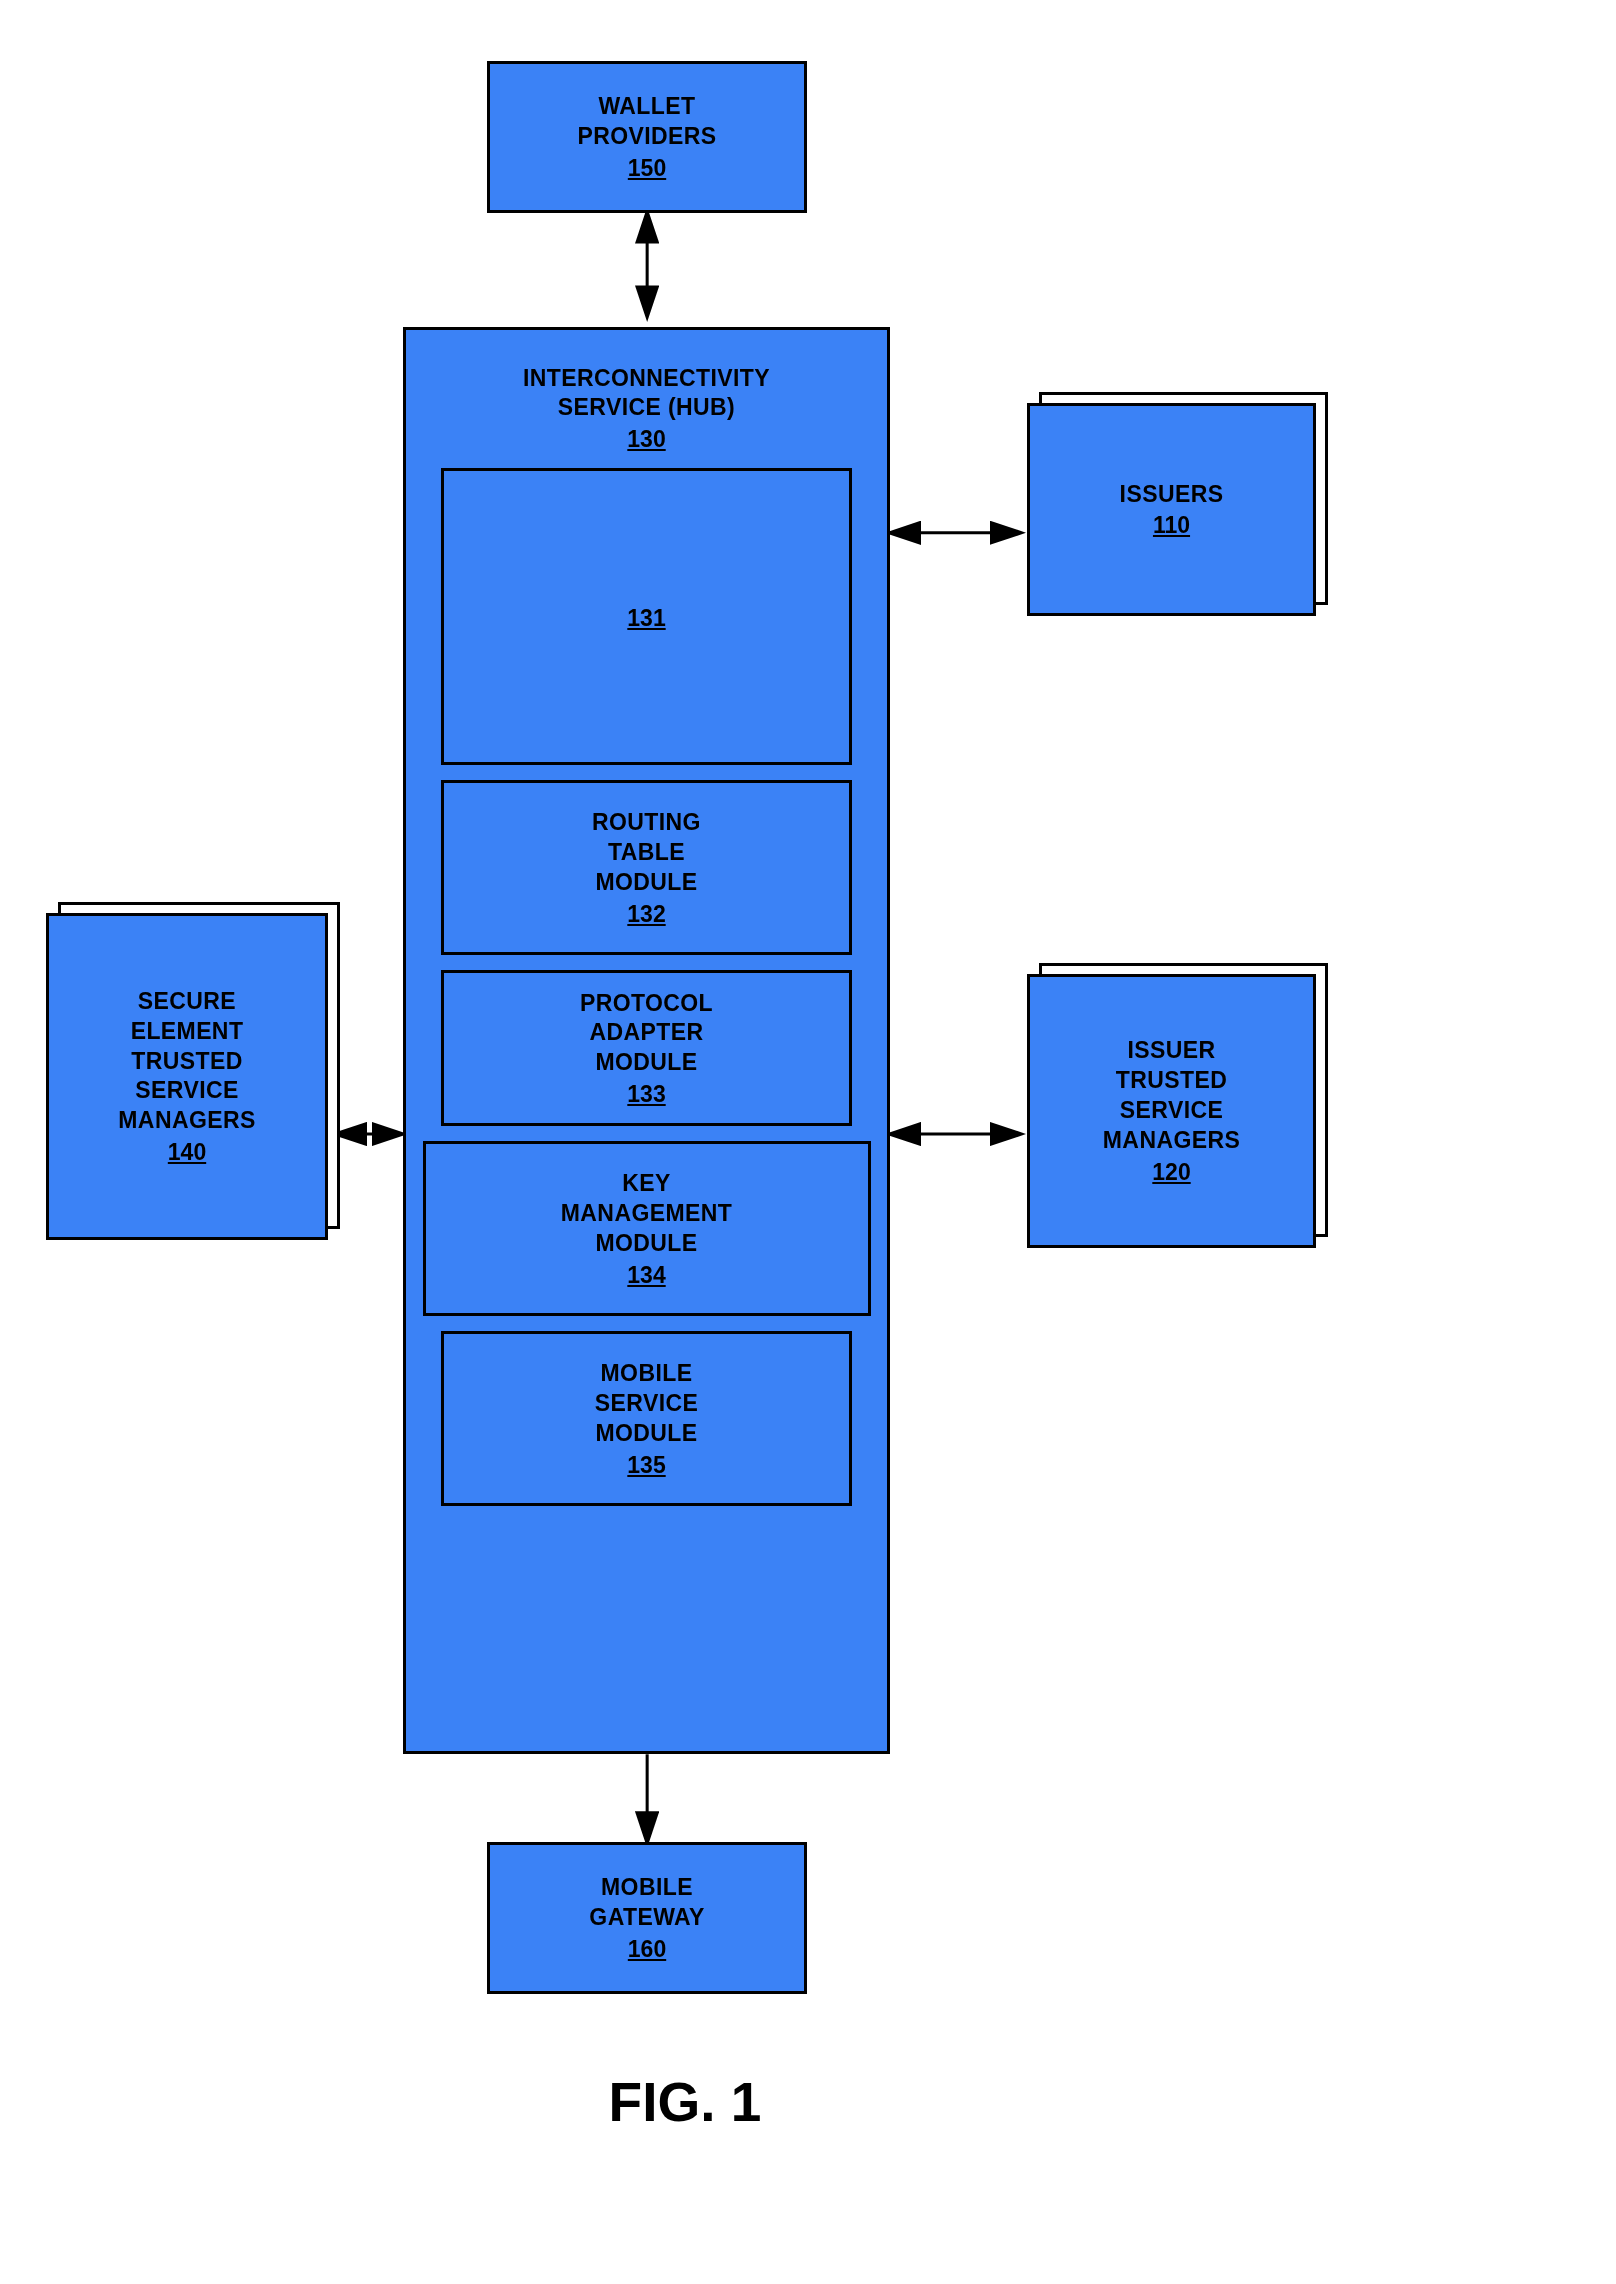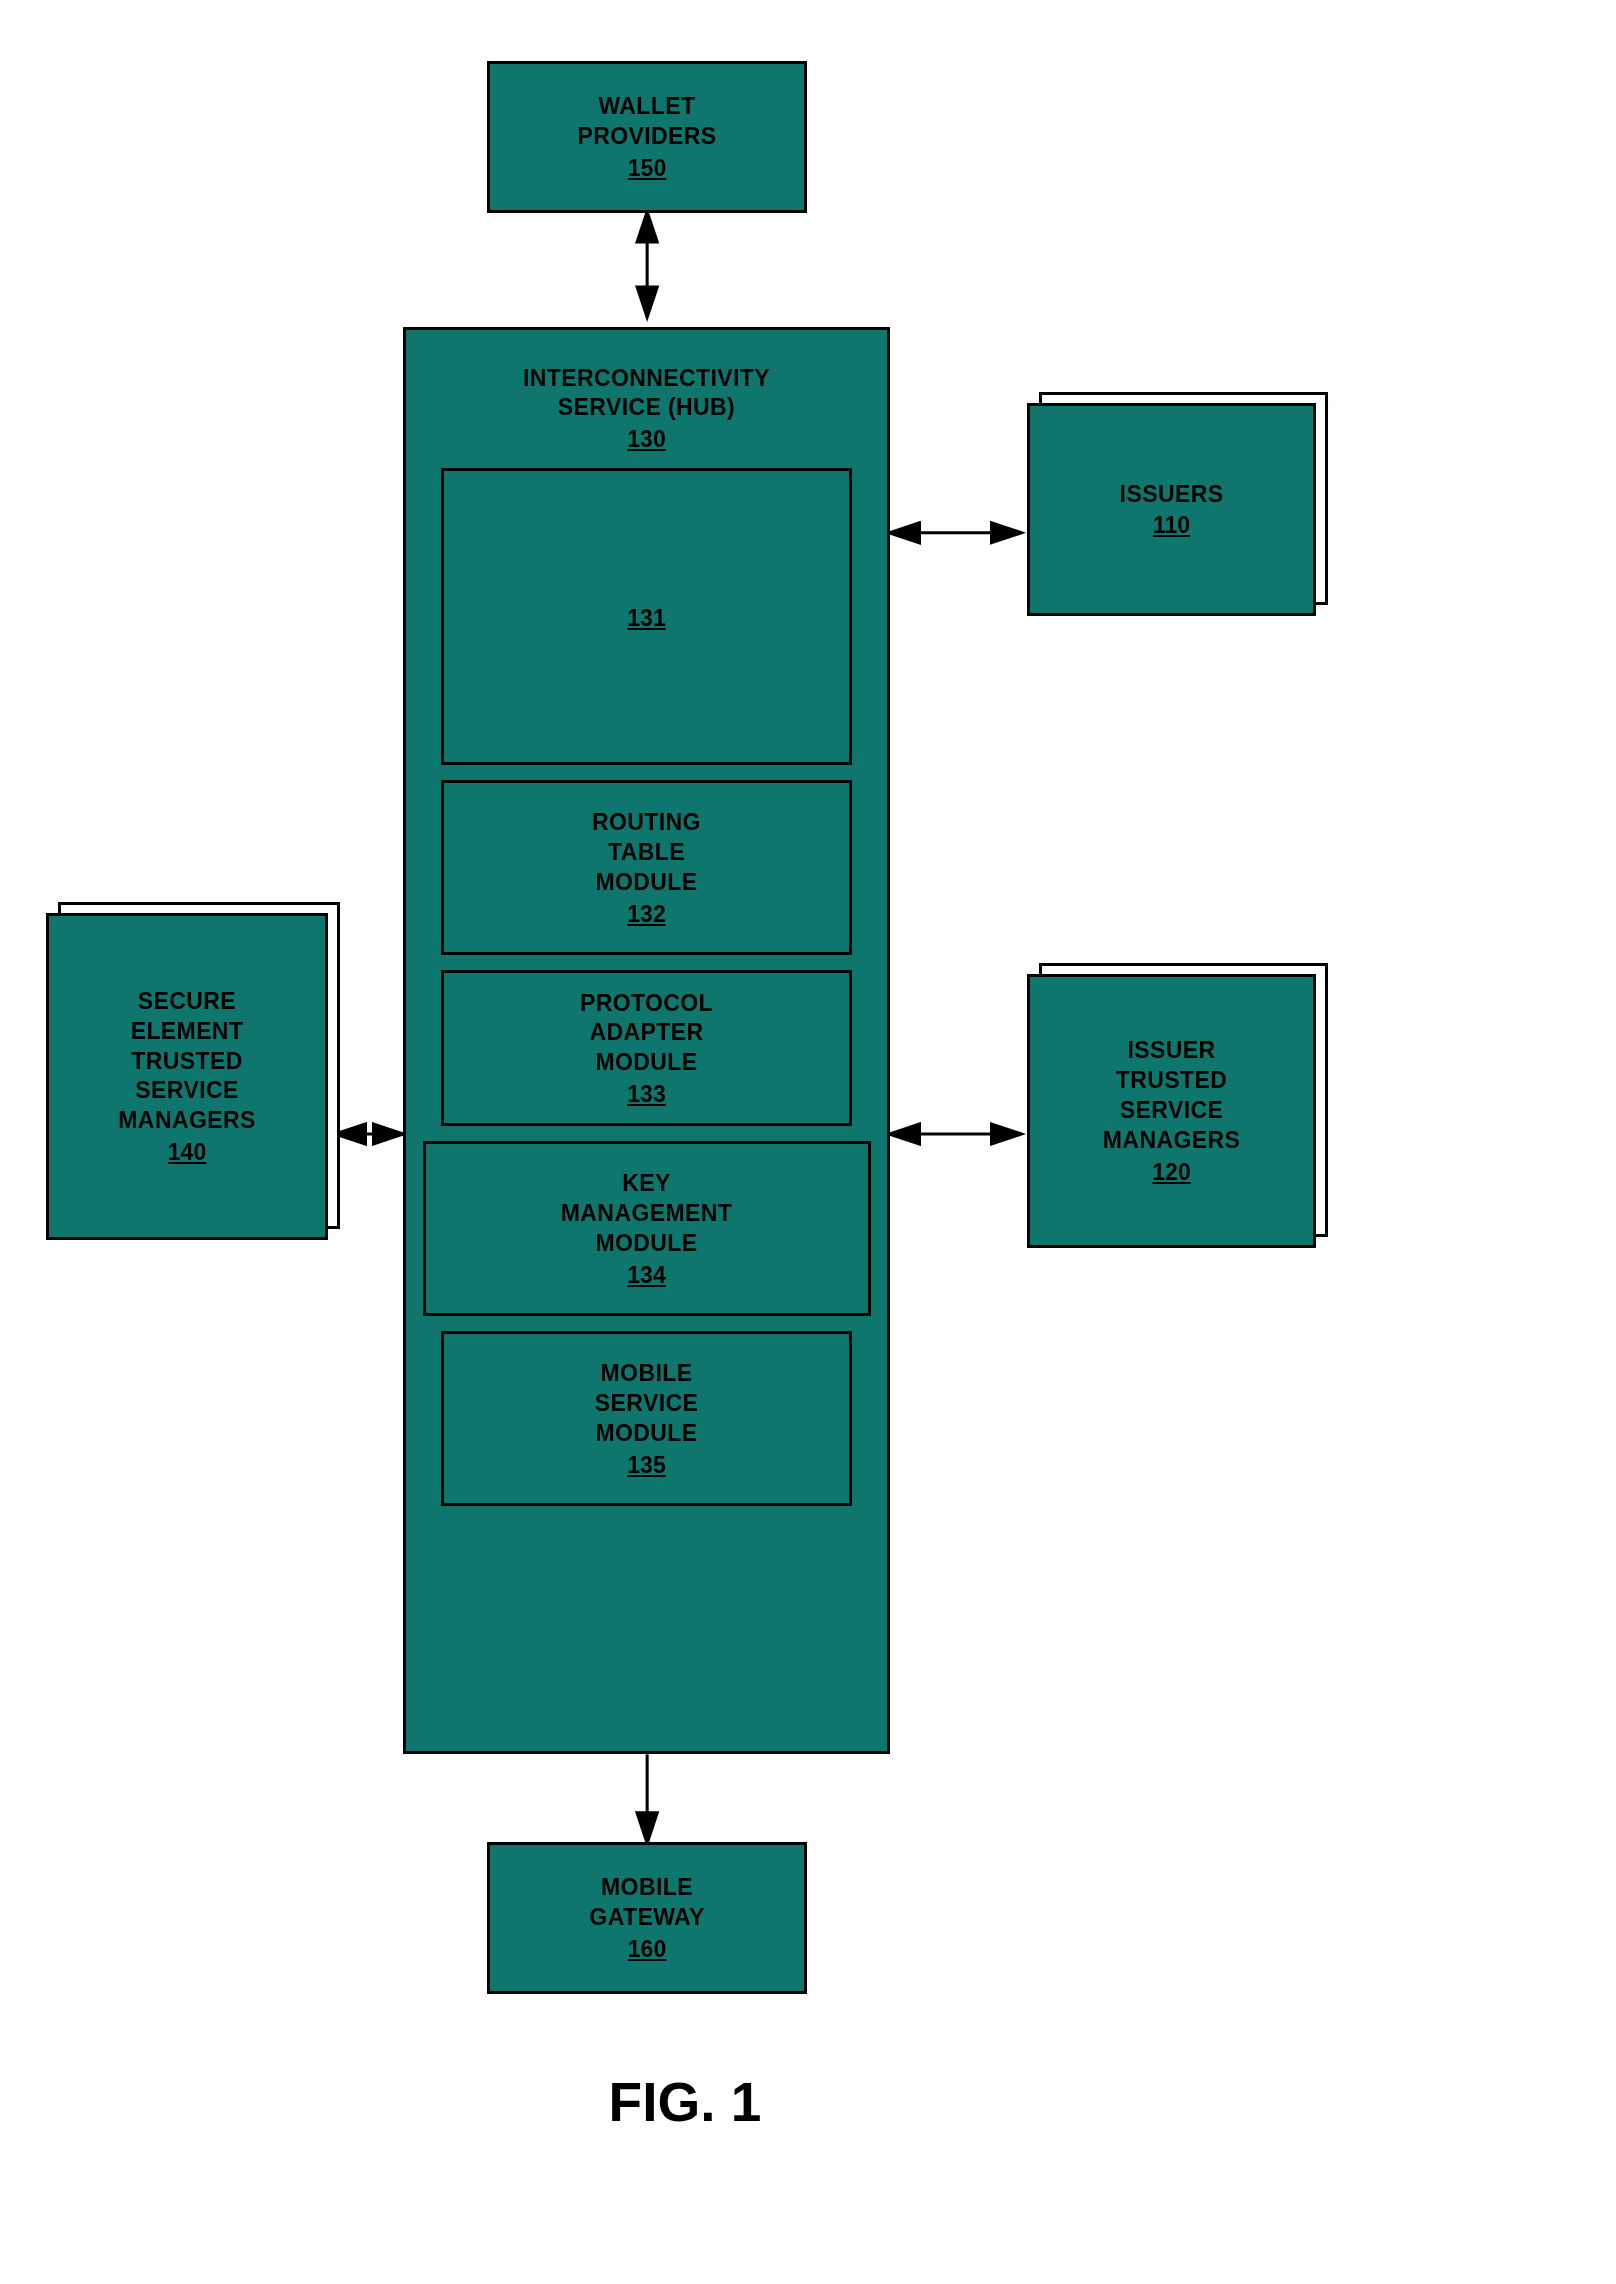--- a/index.html
+++ b/index.html
@@ -15,21 +15,21 @@
     .diagram-container {
       position: absolute;
       top: 0; left: 0;
       width: 1617px;
       height: 2284px;
     }
 
     .box {
       position: absolute;
       border: 3px solid #000;
-      background: #0f766e;
+      background: #3b82f6;
       display: flex;
       flex-direction: column;
       align-items: center;
       justify-content: center;
       text-align: center;
     }
 
     .box-label {
       font-size: 23px;
       font-weight: bold;

